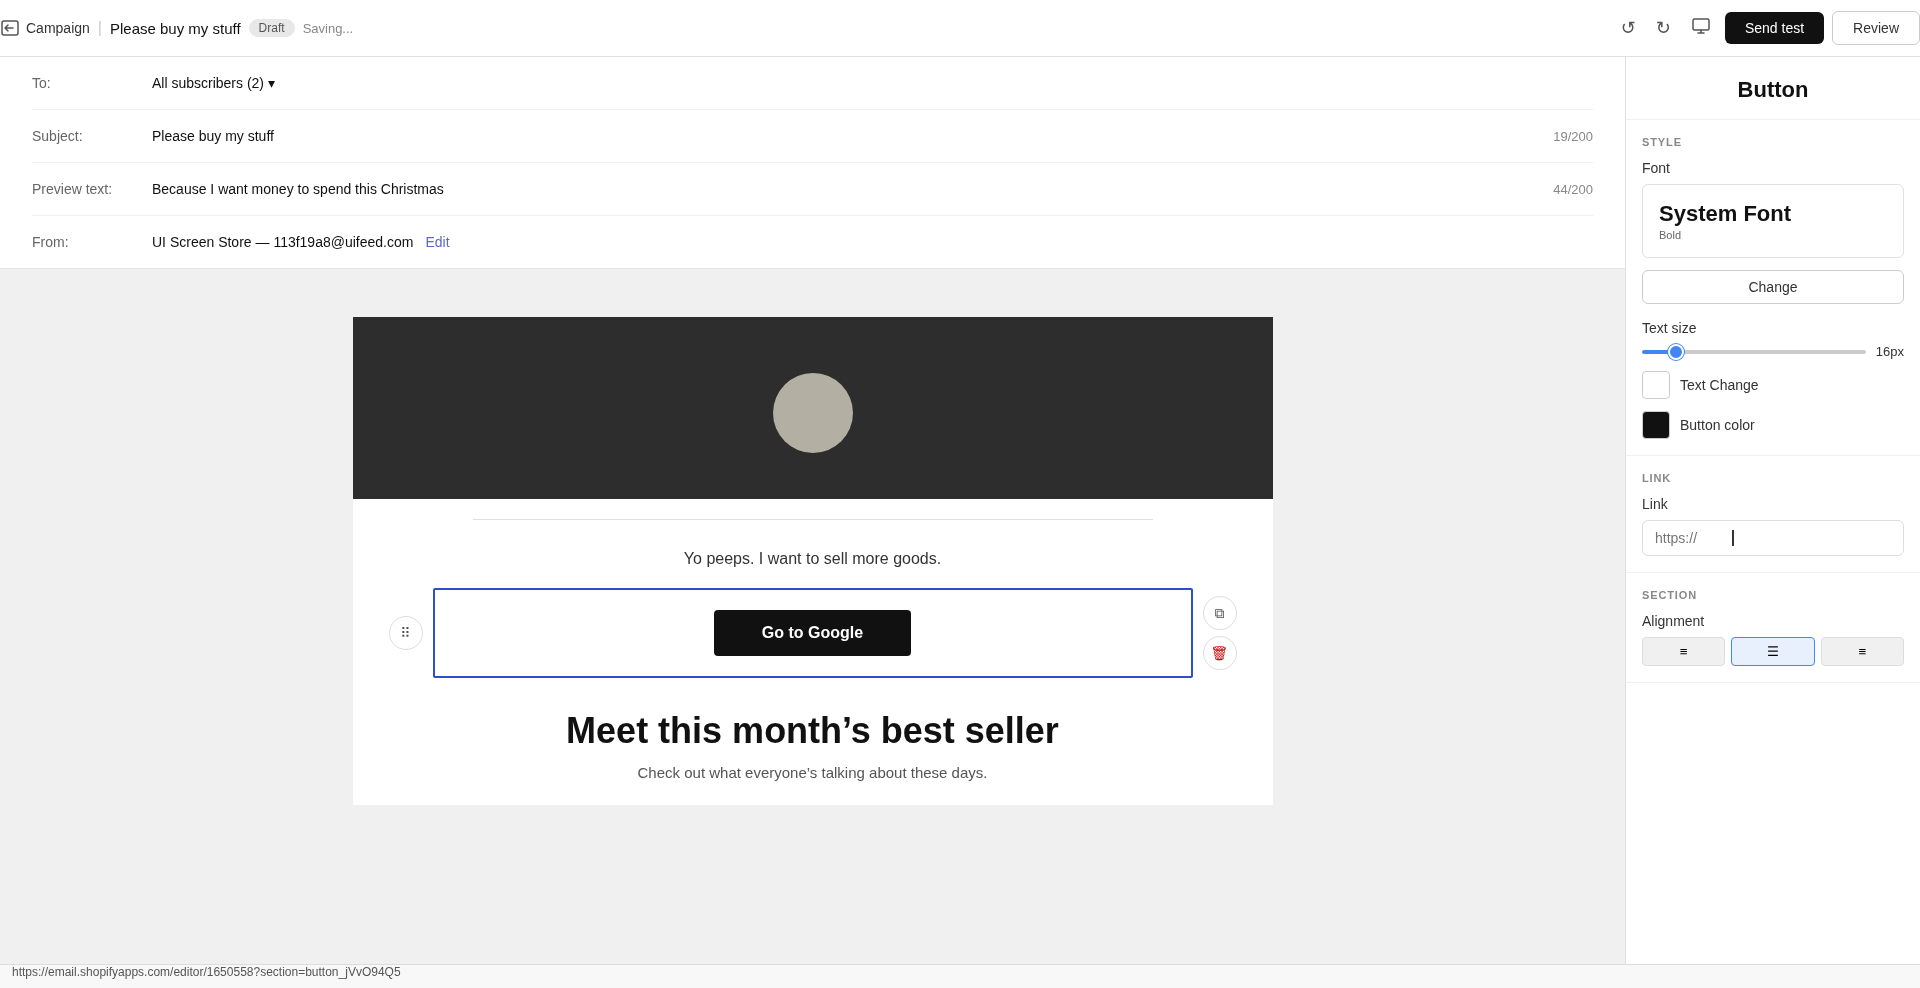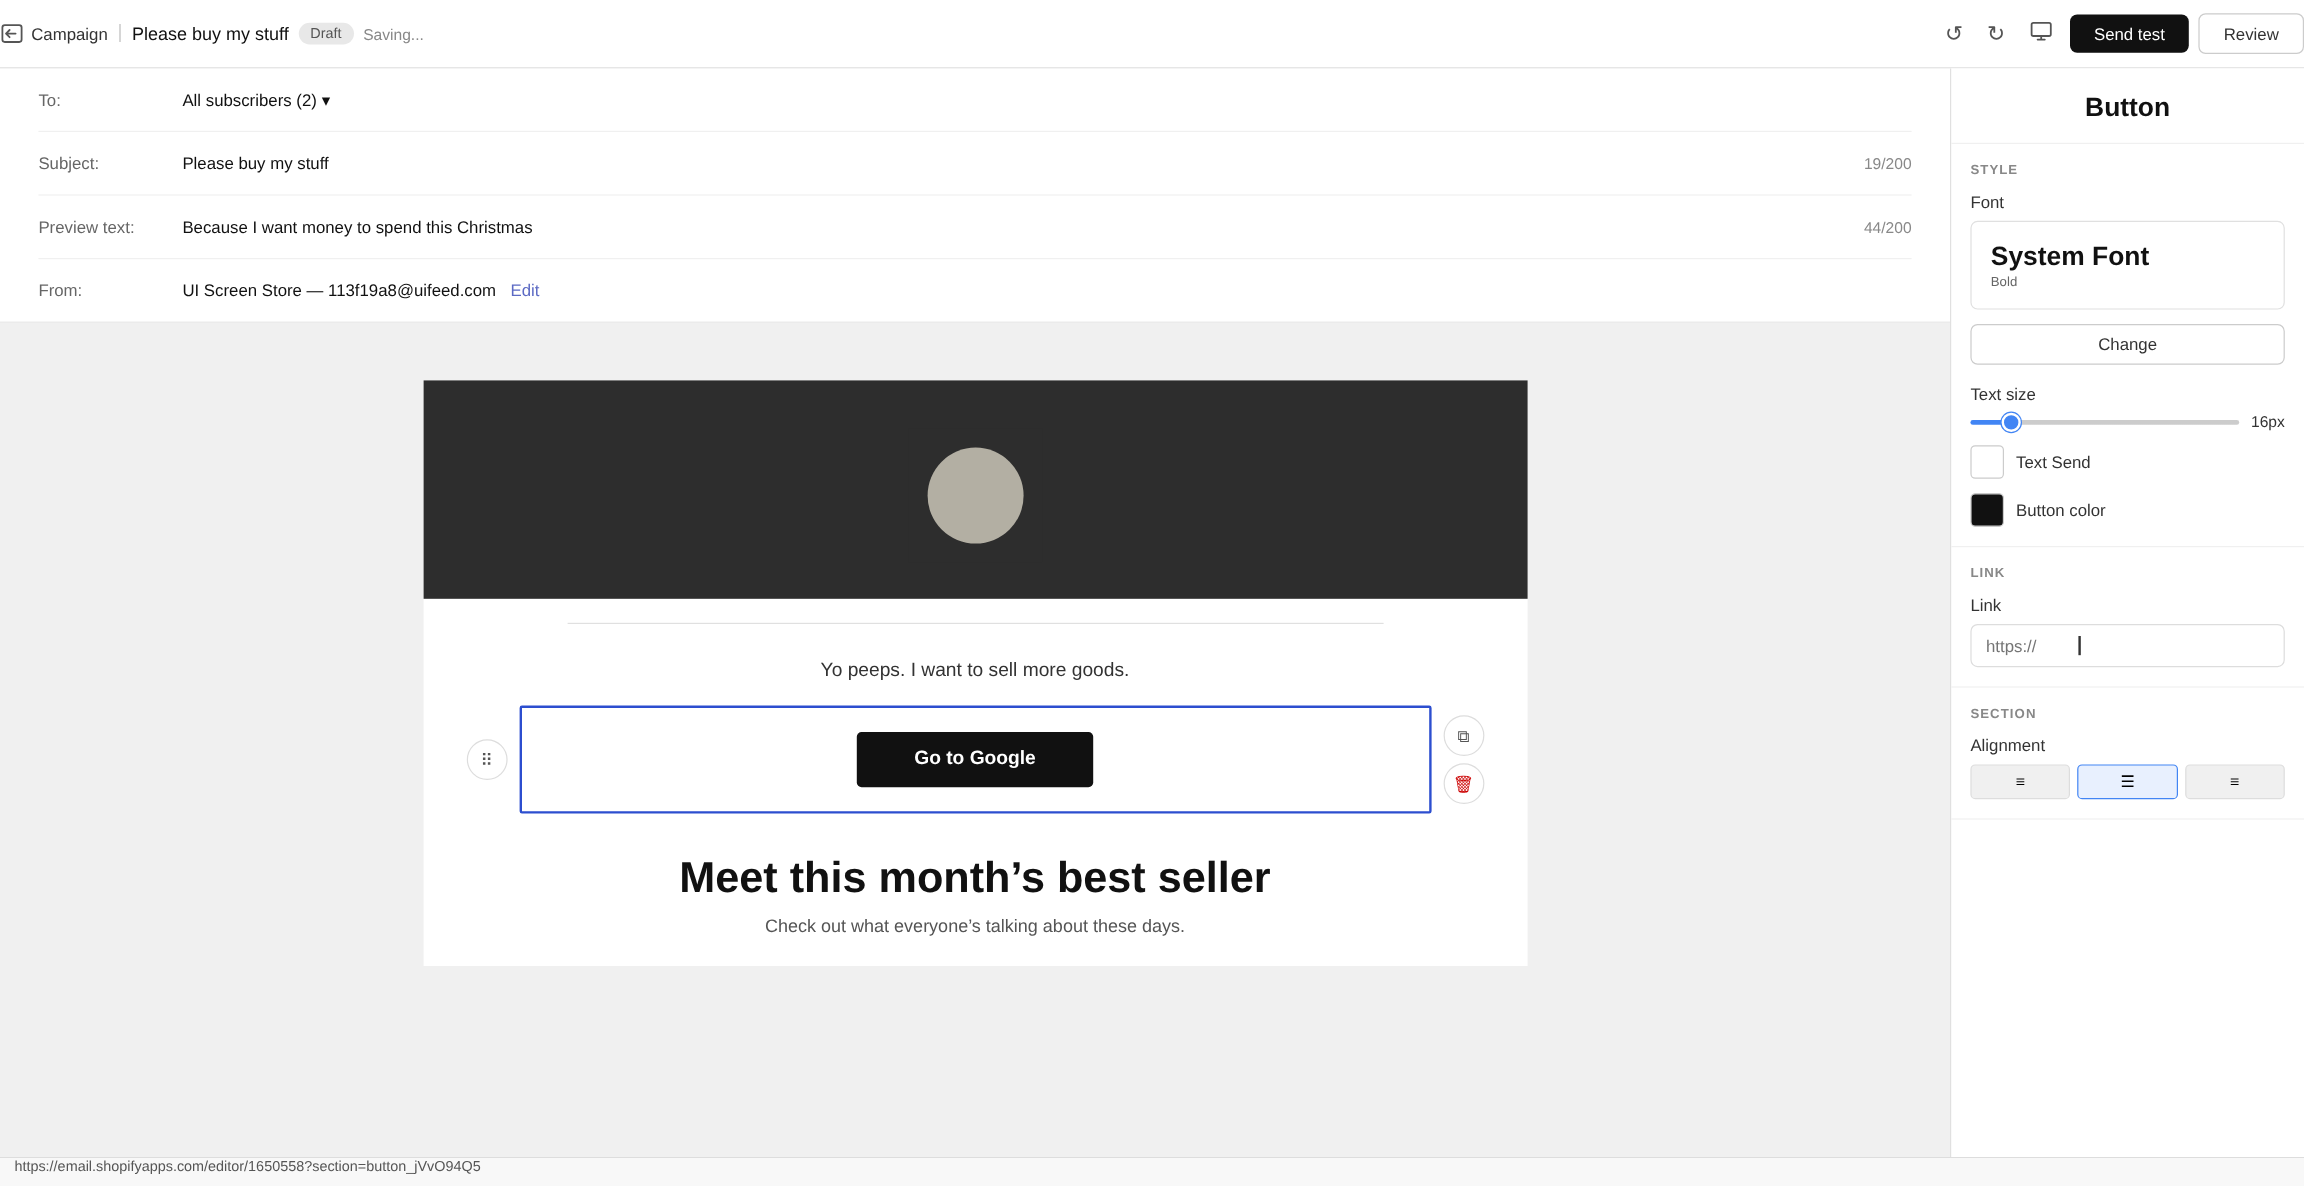--- a/index.html
+++ b/index.html
@@ -474,21 +474,21 @@
         <div class="text-size-label">Text size</div>
         <div class="slider-row">
           <input type="range" class="size-slider" min="8" max="72" value="16" style="">
           <span class="size-value">16px</span>
         </div>
       </div>
 
       
       <div class="color-row">
         <div class="color-swatch" style="background:#ffffff; border: 1px solid #ccc;"></div>
-        <span class="color-label">Text Send</span>
+        <span class="color-label">Text Change</span>
       </div>
 
       
       <div class="color-row">
         <div class="color-swatch" style="background:#111111;"></div>
         <span class="color-label">Button color</span>
       </div>
     </div>
 
     <div class="panel-section">

